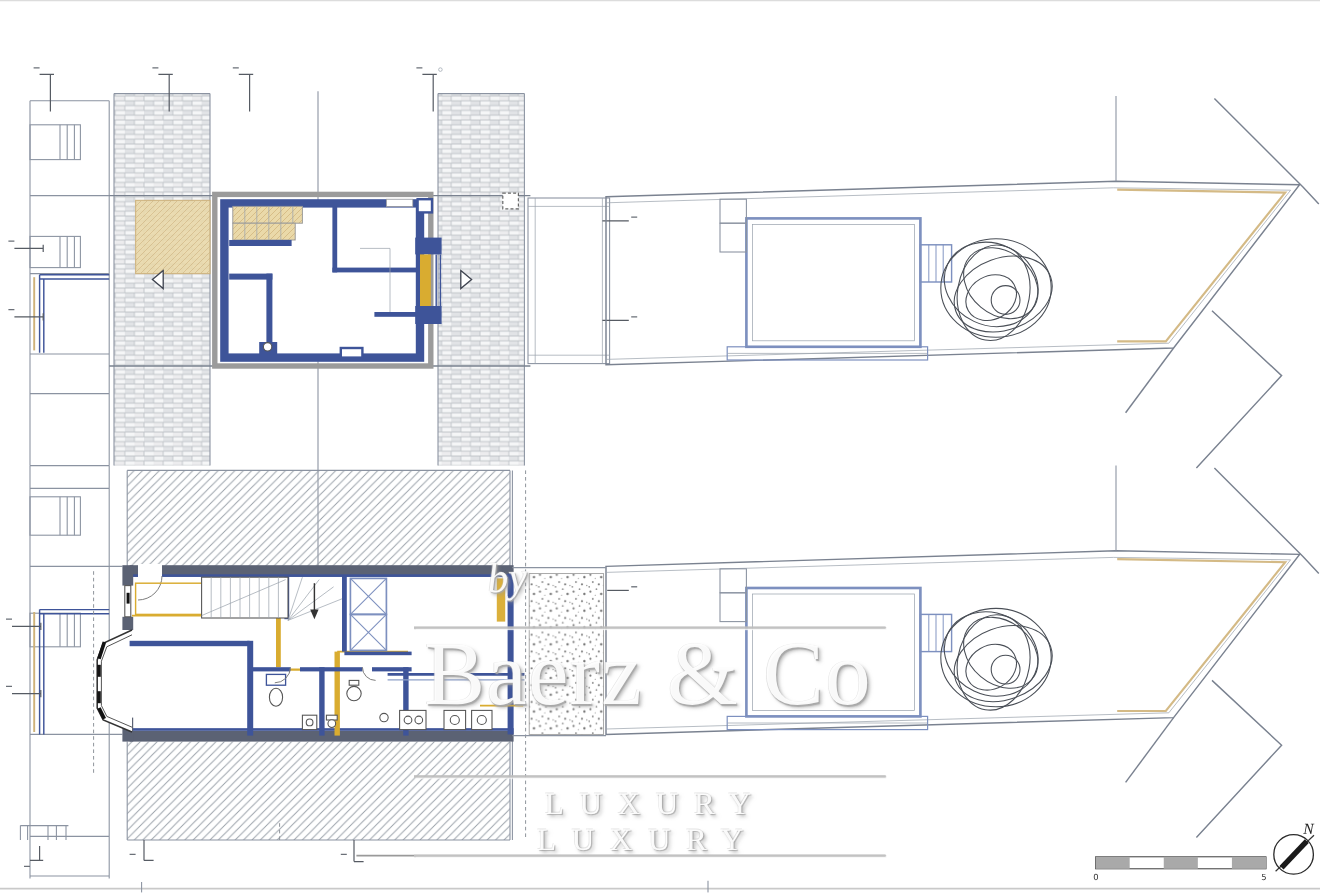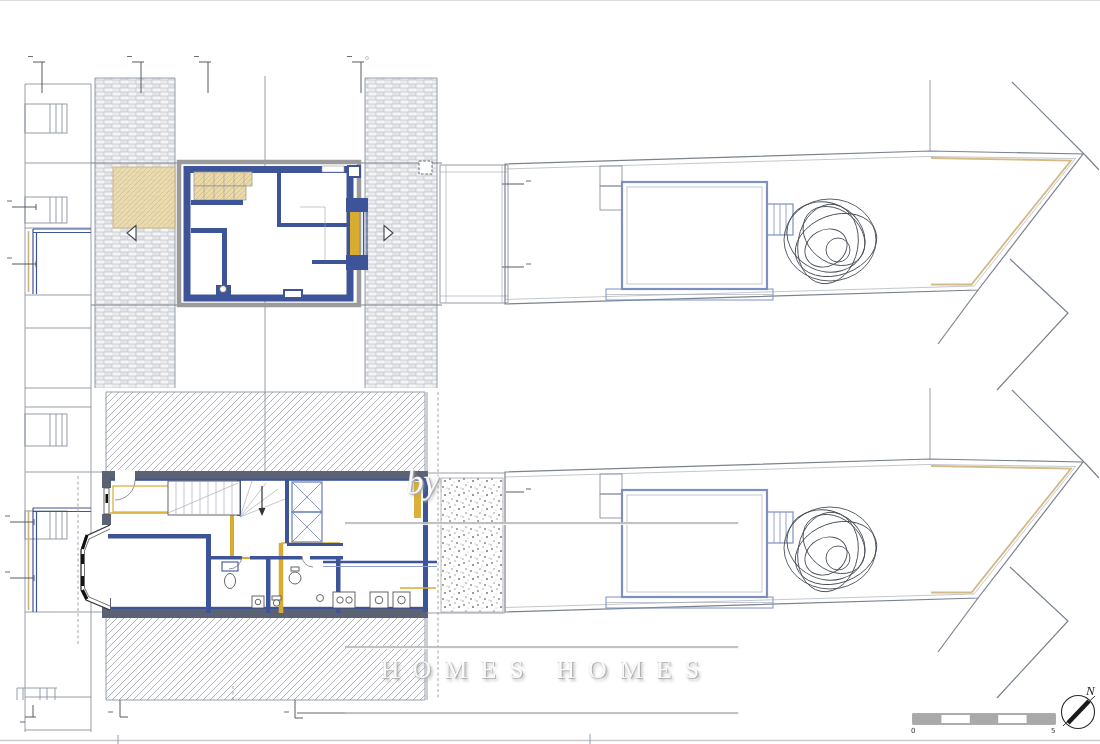--- a/index.html
+++ b/index.html
@@ -332,17 +332,18 @@
     <circle cx="1078" cy="712" r="16.5" fill="#fff" stroke="#2b2b2b" stroke-width="1.1"></circle>
     <line x1="1063" y1="726" x2="1095" y2="696" stroke="#333" stroke-width="1"></line>
     <line x1="1068" y1="723" x2="1089" y2="701" stroke="#1a1a1a" stroke-width="4.5"></line>
     <text class="north-lbl" x="1086" y="695">N</text>
   </g>
 </svg>
 
 <div id="watermark">
   <div class="wm-by">by</div>
   <div class="wm-rule wm-rule-1"></div>
+  <div class="wm-brand">Baerz &amp; Co</div>
   <div class="wm-rule wm-rule-2"></div>
-  <div class="wm-tagline">HOMES HOMES</div>
+  <div class="wm-tagline">LUXURY LUXURY</div>
   <div class="wm-rule wm-rule-3"></div>
 </div>
 </div>
 
 </body></html>

